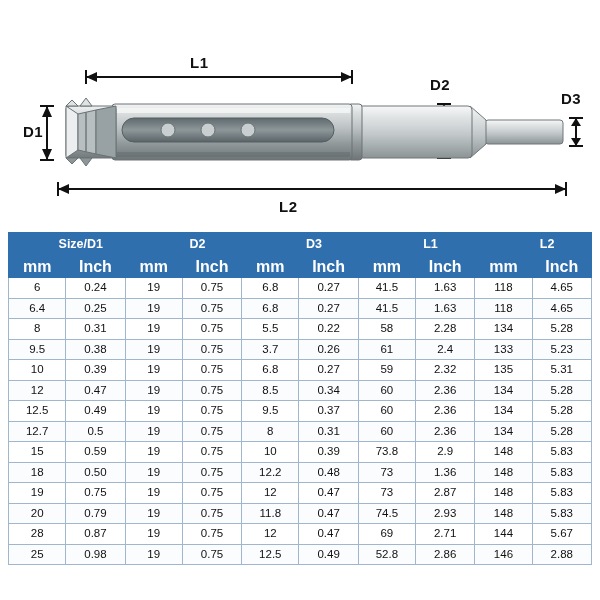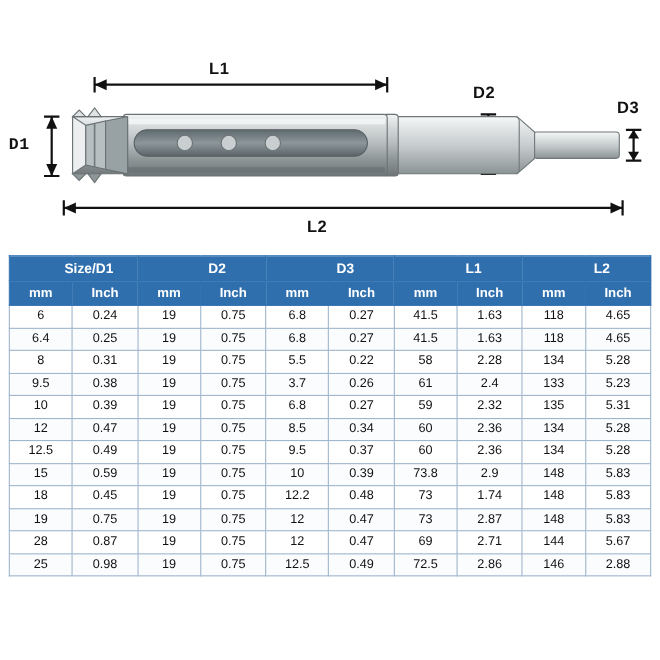--- a/index.html
+++ b/index.html
@@ -20,21 +20,21 @@
   
   .table-wrap{position:absolute;left:8px;top:200px;width:584px;}
   table{border-collapse:collapse;width:584px;font-size:11.5px;}
   th,td{border:1px solid #9fb6cc;text-align:center;padding:0;height:19.5px;line-height:19.5px;}
   thead tr.group th{
     background:#2f6fae;color:#fff;font-size:12.5px;font-weight:bold;height:22px;line-height:22px;
     border:1px solid #2f6fae;
     padding-left:28px;
   }
   thead tr.units th{
-    background:#2f6fae;color:#fff;font-size:12px;font-weight:bold;height:21px;line-height:21px;
+    background:#2f6fae;color:#fff;font-size:16px;font-weight:bold;height:21px;line-height:21px;
     border:1px solid #2f6fae;
   }
   tbody td{background:#ffffff;color:#111;}
   tbody tr:nth-child(even) td{background:#fbfcfd;}
 
   .w1{width:56px;}
   .w2{width:58px;}
 </style>
 </head>
 <body>
@@ -136,21 +136,21 @@
 
       <path d="M66 74 L72 68 L78 74 Z" fill="#dfe3e4" stroke="#6a7274" stroke-width="1"></path>
       <path d="M80 74 L86 66 L92 74 Z" fill="#dfe3e4" stroke="#6a7274" stroke-width="1"></path>
       <path d="M66 126 L72 132 L78 126 Z" fill="#8e9698" stroke="#6a7274" stroke-width="1"></path>
       <path d="M80 126 L86 134 L92 126 Z" fill="#8e9698" stroke="#6a7274" stroke-width="1"></path>
       <line x1="86" y1="80" x2="86" y2="120" stroke="#70797b" stroke-width="1.5"></line>
     </svg>
 
     <div class="dim-label" style="left:190px;top:22px;">L1</div>
     <div class="dim-label" style="left:279px;top:166px;">L2</div>
-    <div class="dim-label" style="left:8px;top:91px;font-family:Liberation Mono, monospace;">D1</div>
+    <div class="dim-label" style="left:23px;top:91px;">D1</div>
     <div class="dim-label" style="left:430px;top:44px;">D2</div>
     <div class="dim-label" style="left:561px;top:58px;">D3</div>
   </div>
 
   <div class="table-wrap">
     <table>
       <thead>
         <tr class="group">
           <th colspan="2" class="w1">Size/D1</th>
           <th colspan="2" class="w1">D2</th>
@@ -250,75 +250,99 @@
             <td class="w1">19</td>
             <td class="w2">0.75</td>
             <td class="w1">9.5</td>
             <td class="w2">0.37</td>
             <td class="w1">60</td>
             <td class="w2">2.36</td>
             <td class="w1">134</td>
             <td class="w2">5.28</td>
           </tr>
           <tr>
+            <td class="w1">12.7</td>
+            <td class="w2">0.5</td>
+            <td class="w1">19</td>
+            <td class="w2">0.75</td>
+            <td class="w1">8</td>
+            <td class="w2">0.31</td>
+            <td class="w1">60</td>
+            <td class="w2">2.36</td>
+            <td class="w1">134</td>
+            <td class="w2">5.28</td>
+          </tr>
+          <tr>
             <td class="w1">15</td>
             <td class="w2">0.59</td>
             <td class="w1">19</td>
             <td class="w2">0.75</td>
             <td class="w1">10</td>
             <td class="w2">0.39</td>
             <td class="w1">73.8</td>
             <td class="w2">2.9</td>
             <td class="w1">148</td>
             <td class="w2">5.83</td>
           </tr>
           <tr>
             <td class="w1">18</td>
-            <td class="w2">0.45</td>
+            <td class="w2">0.50</td>
             <td class="w1">19</td>
             <td class="w2">0.75</td>
             <td class="w1">12.2</td>
             <td class="w2">0.48</td>
             <td class="w1">73</td>
-            <td class="w2">1.74</td>
+            <td class="w2">1.36</td>
             <td class="w1">148</td>
             <td class="w2">5.83</td>
           </tr>
           <tr>
             <td class="w1">19</td>
             <td class="w2">0.75</td>
             <td class="w1">19</td>
             <td class="w2">0.75</td>
             <td class="w1">12</td>
             <td class="w2">0.47</td>
             <td class="w1">73</td>
             <td class="w2">2.87</td>
             <td class="w1">148</td>
             <td class="w2">5.83</td>
           </tr>
           <tr>
+            <td class="w1">20</td>
+            <td class="w2">0.79</td>
+            <td class="w1">19</td>
+            <td class="w2">0.75</td>
+            <td class="w1">11.8</td>
+            <td class="w2">0.47</td>
+            <td class="w1">74.5</td>
+            <td class="w2">2.93</td>
+            <td class="w1">148</td>
+            <td class="w2">5.83</td>
+          </tr>
+          <tr>
             <td class="w1">28</td>
             <td class="w2">0.87</td>
             <td class="w1">19</td>
             <td class="w2">0.75</td>
             <td class="w1">12</td>
             <td class="w2">0.47</td>
             <td class="w1">69</td>
             <td class="w2">2.71</td>
             <td class="w1">144</td>
             <td class="w2">5.67</td>
           </tr>
           <tr>
             <td class="w1">25</td>
             <td class="w2">0.98</td>
             <td class="w1">19</td>
             <td class="w2">0.75</td>
             <td class="w1">12.5</td>
             <td class="w2">0.49</td>
-            <td class="w1">72.5</td>
+            <td class="w1">52.8</td>
             <td class="w2">2.86</td>
             <td class="w1">146</td>
             <td class="w2">2.88</td>
           </tr>
         </tbody>
     </table>
   </div>
 
 </div>
 

